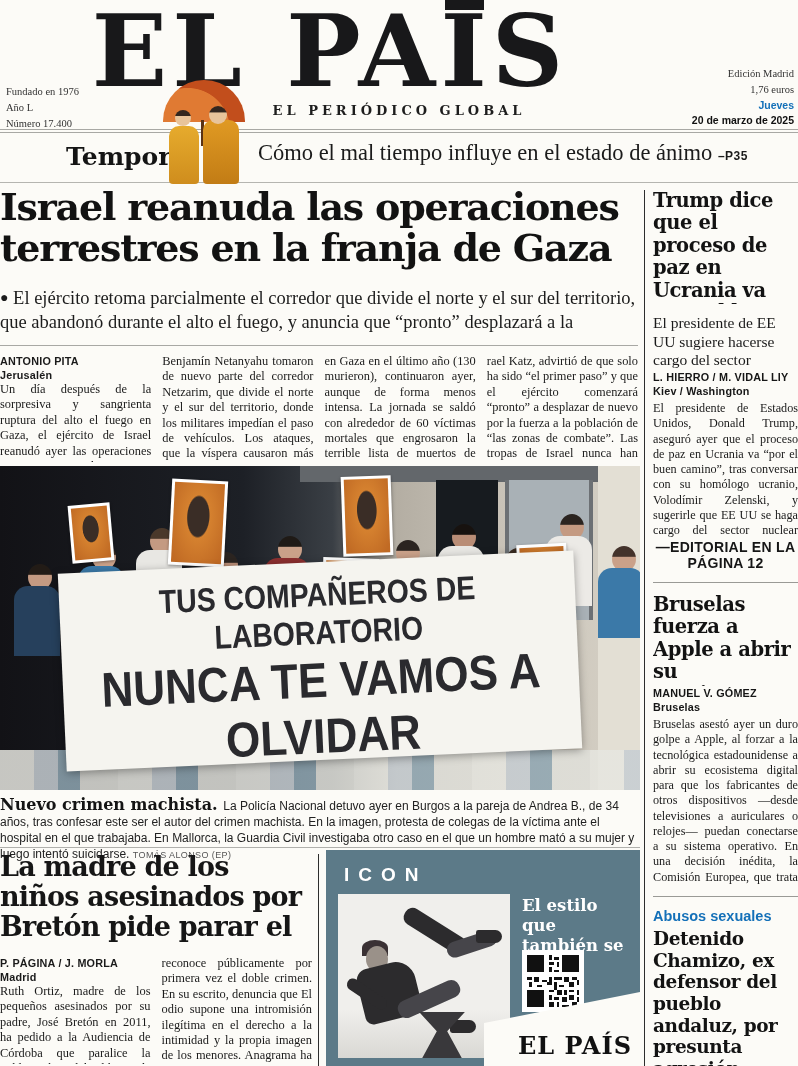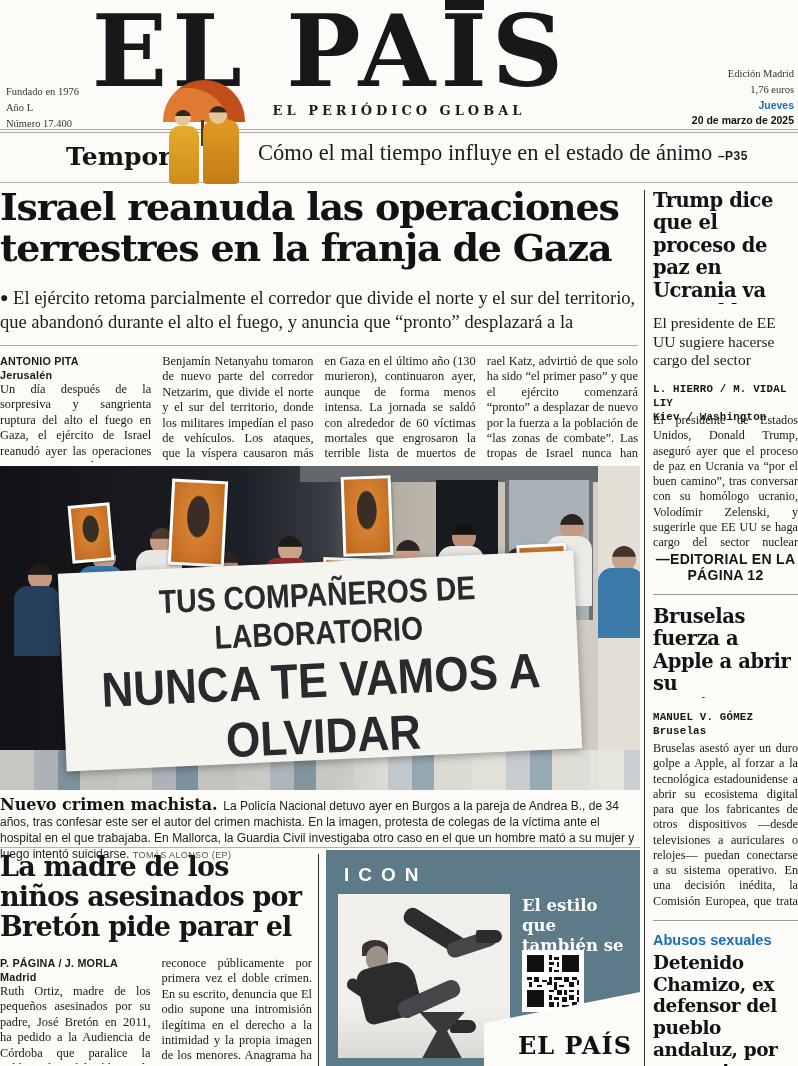--- a/index.html
+++ b/index.html
@@ -106,21 +106,21 @@
   .qr svg { display:block; width:52px; height:52px; }
   .ad-corner { position:absolute; right:0; bottom:0; width:156px; height:74px; background:#fcfbf7; clip-path:polygon(0 42%,100% 0,100% 100%,0 100%); }
   .ad-logo { position:absolute; right:8px; bottom:6px; font-family:"DejaVu Serif",serif; font-weight:bold; font-size:24px; letter-spacing:1px; color:#111; }
 
   
   .rail { position:absolute; left:653px; top:190px; width:145px; height:876px; overflow:hidden; }
   .rail h2 { font-family:"DejaVu Serif",serif; font-weight:bold; letter-spacing:-.4px; color:#131313; }
   .rail .h-trump  { font-size:19.5px; line-height:1.15; height:114px; overflow:hidden; }
   .rail .h-apple  { font-size:19.5px; line-height:1.15; height:92px;  overflow:hidden; }
   .rail .subhead  { font-size:15.5px; line-height:1.2; margin-top:10px; height:56px; overflow:hidden; color:#1b1b1b; }
-  .rail .byline   { margin-top:12px; height:27px;font-family:Liberation Mono, monospace; }
+  .rail .byline   { height:27px; }
   .rail .body     { margin-top:4px; font-size:12.2px; line-height:1.25; text-align:justify; color:#1a1a1a; }
   .rail .b-trump  { height:138px; overflow:hidden; }
   .rail .b-apple  { height:168px; overflow:hidden; }
   .rail .ednote   { font-family:"Liberation Sans",sans-serif; font-weight:bold; font-size:14px; letter-spacing:.3px; text-align:center; }
   .rail .rrule    { height:1px; background:#9a9a96; margin:11px 0; }
   .kicker { font-family:"Liberation Sans",sans-serif; font-weight:bold; font-size:14.5px; color:#1470b8; }
   .brief  { font-family:"DejaVu Serif",serif; font-weight:bold; font-size:18.5px; line-height:1.17; letter-spacing:-.4px; margin-top:4px; color:#131313; }
 
   
   .watermark { position:absolute; left:2px; top:988px; width:310px; z-index:30;

